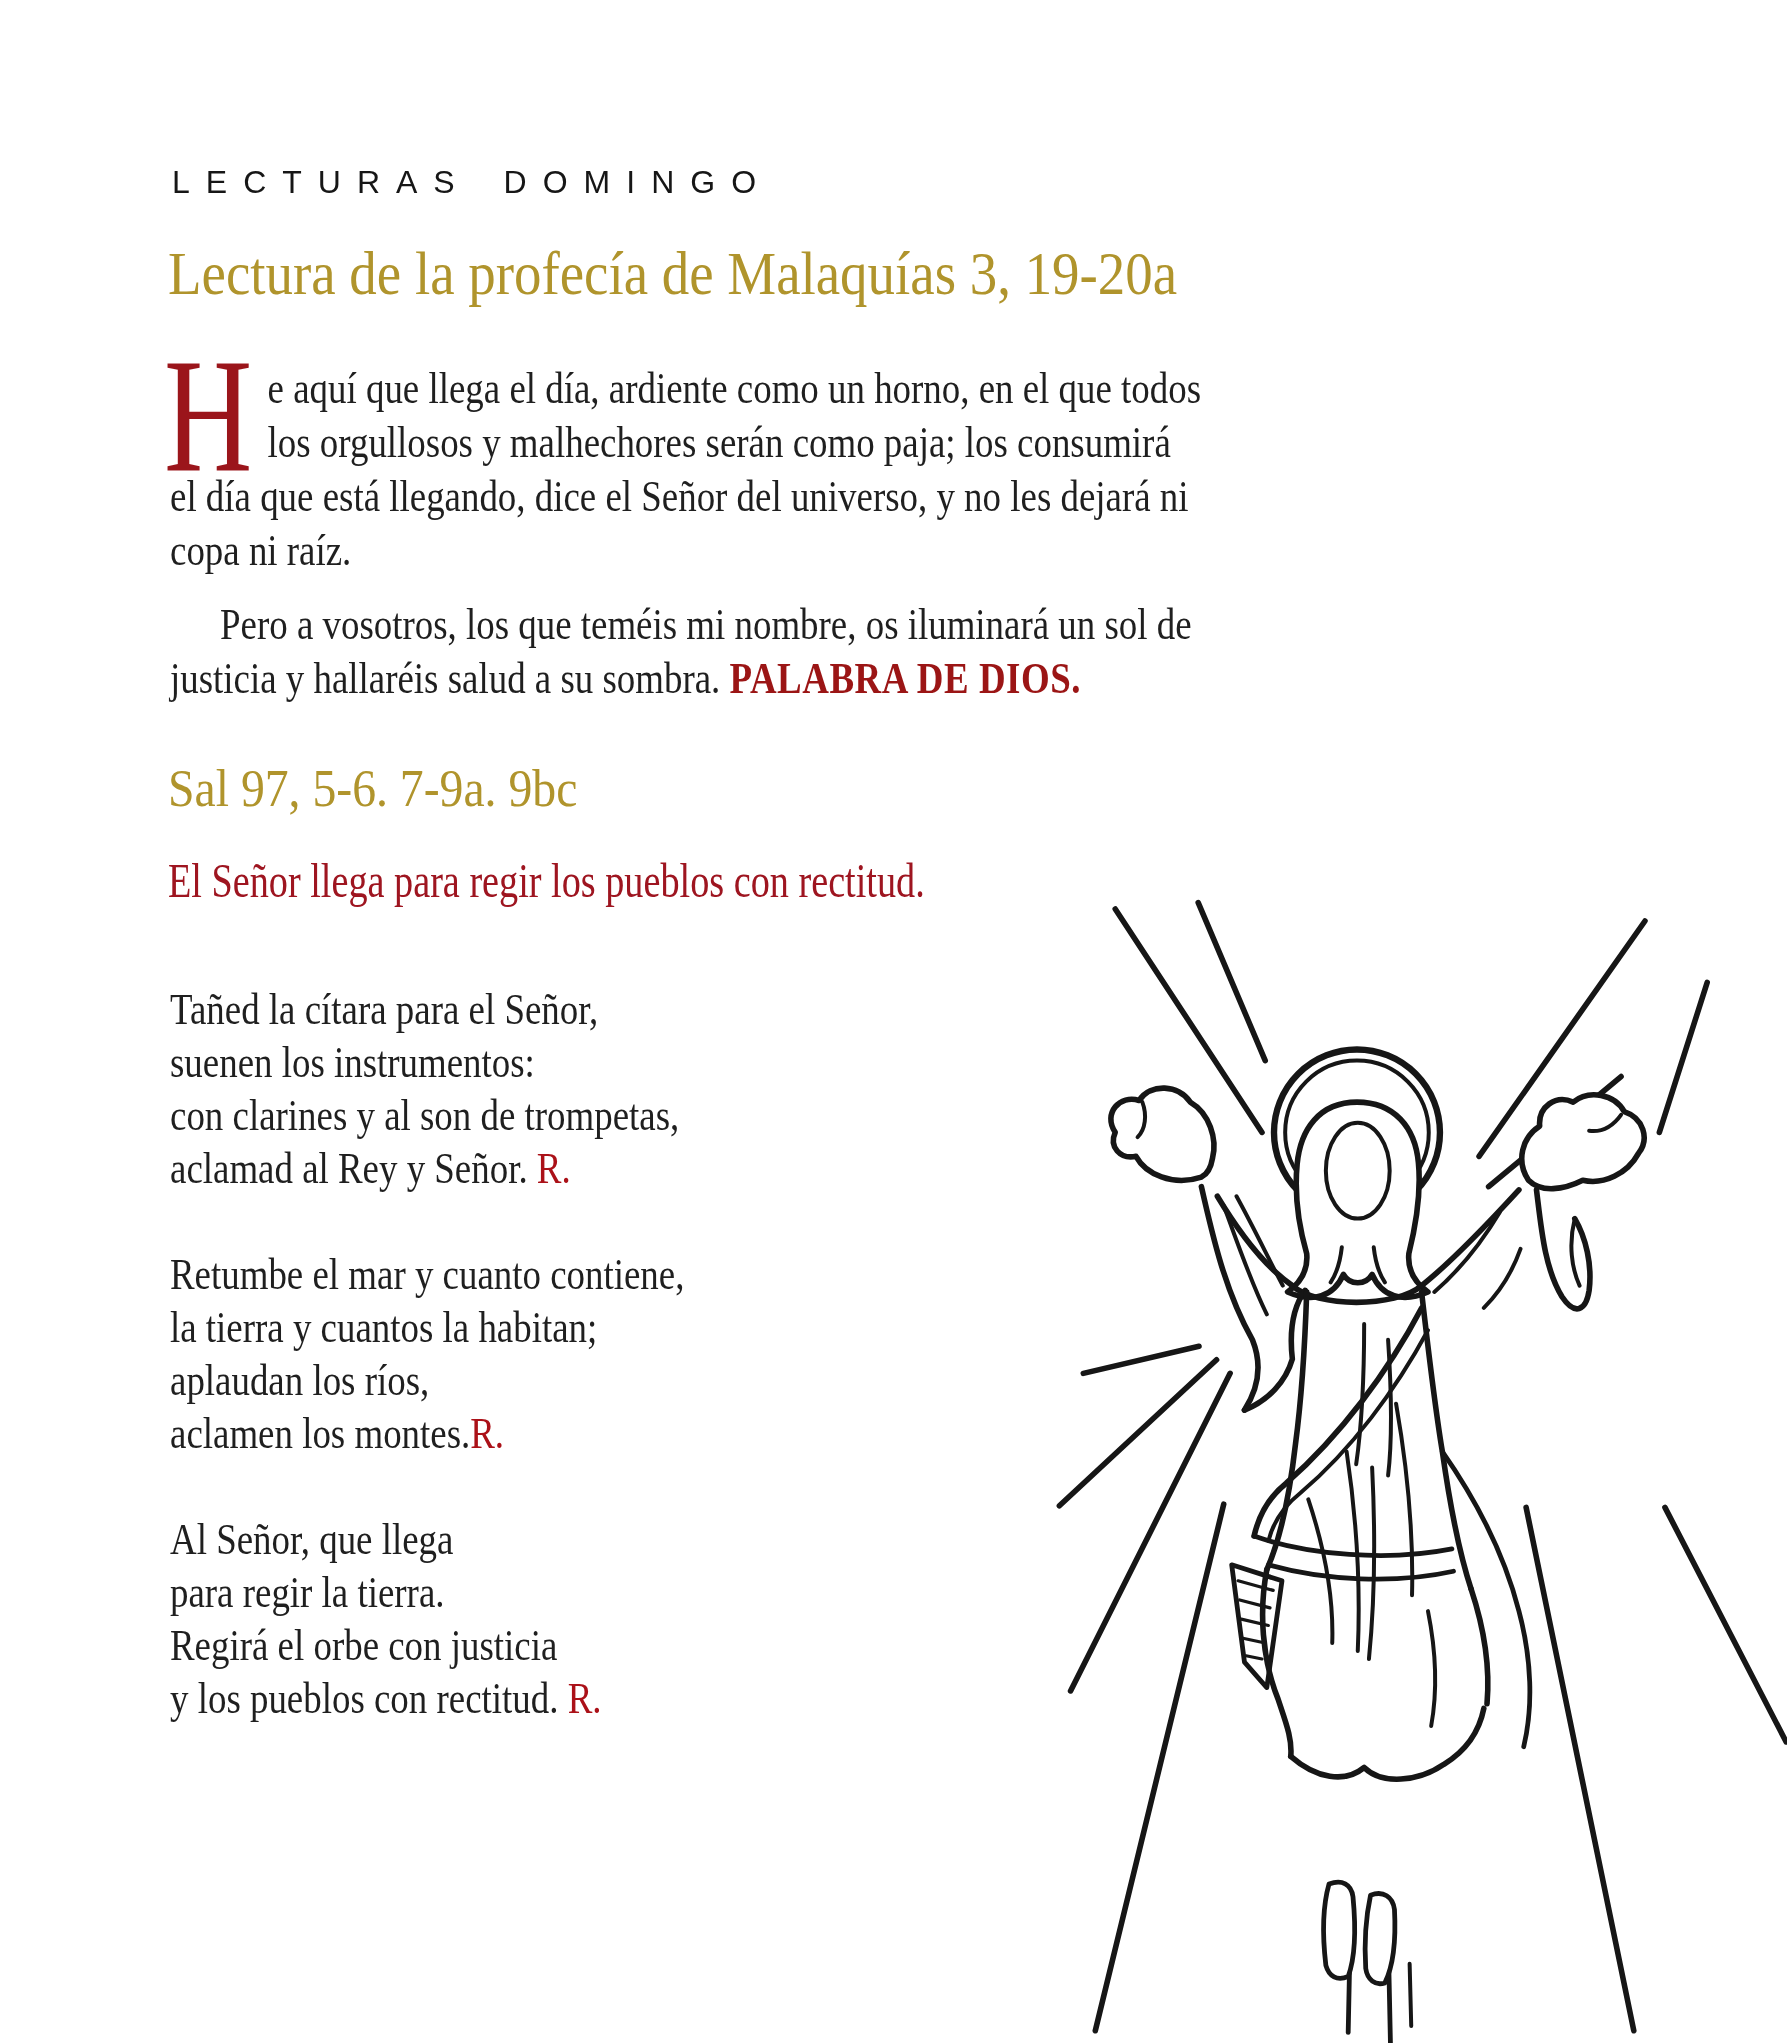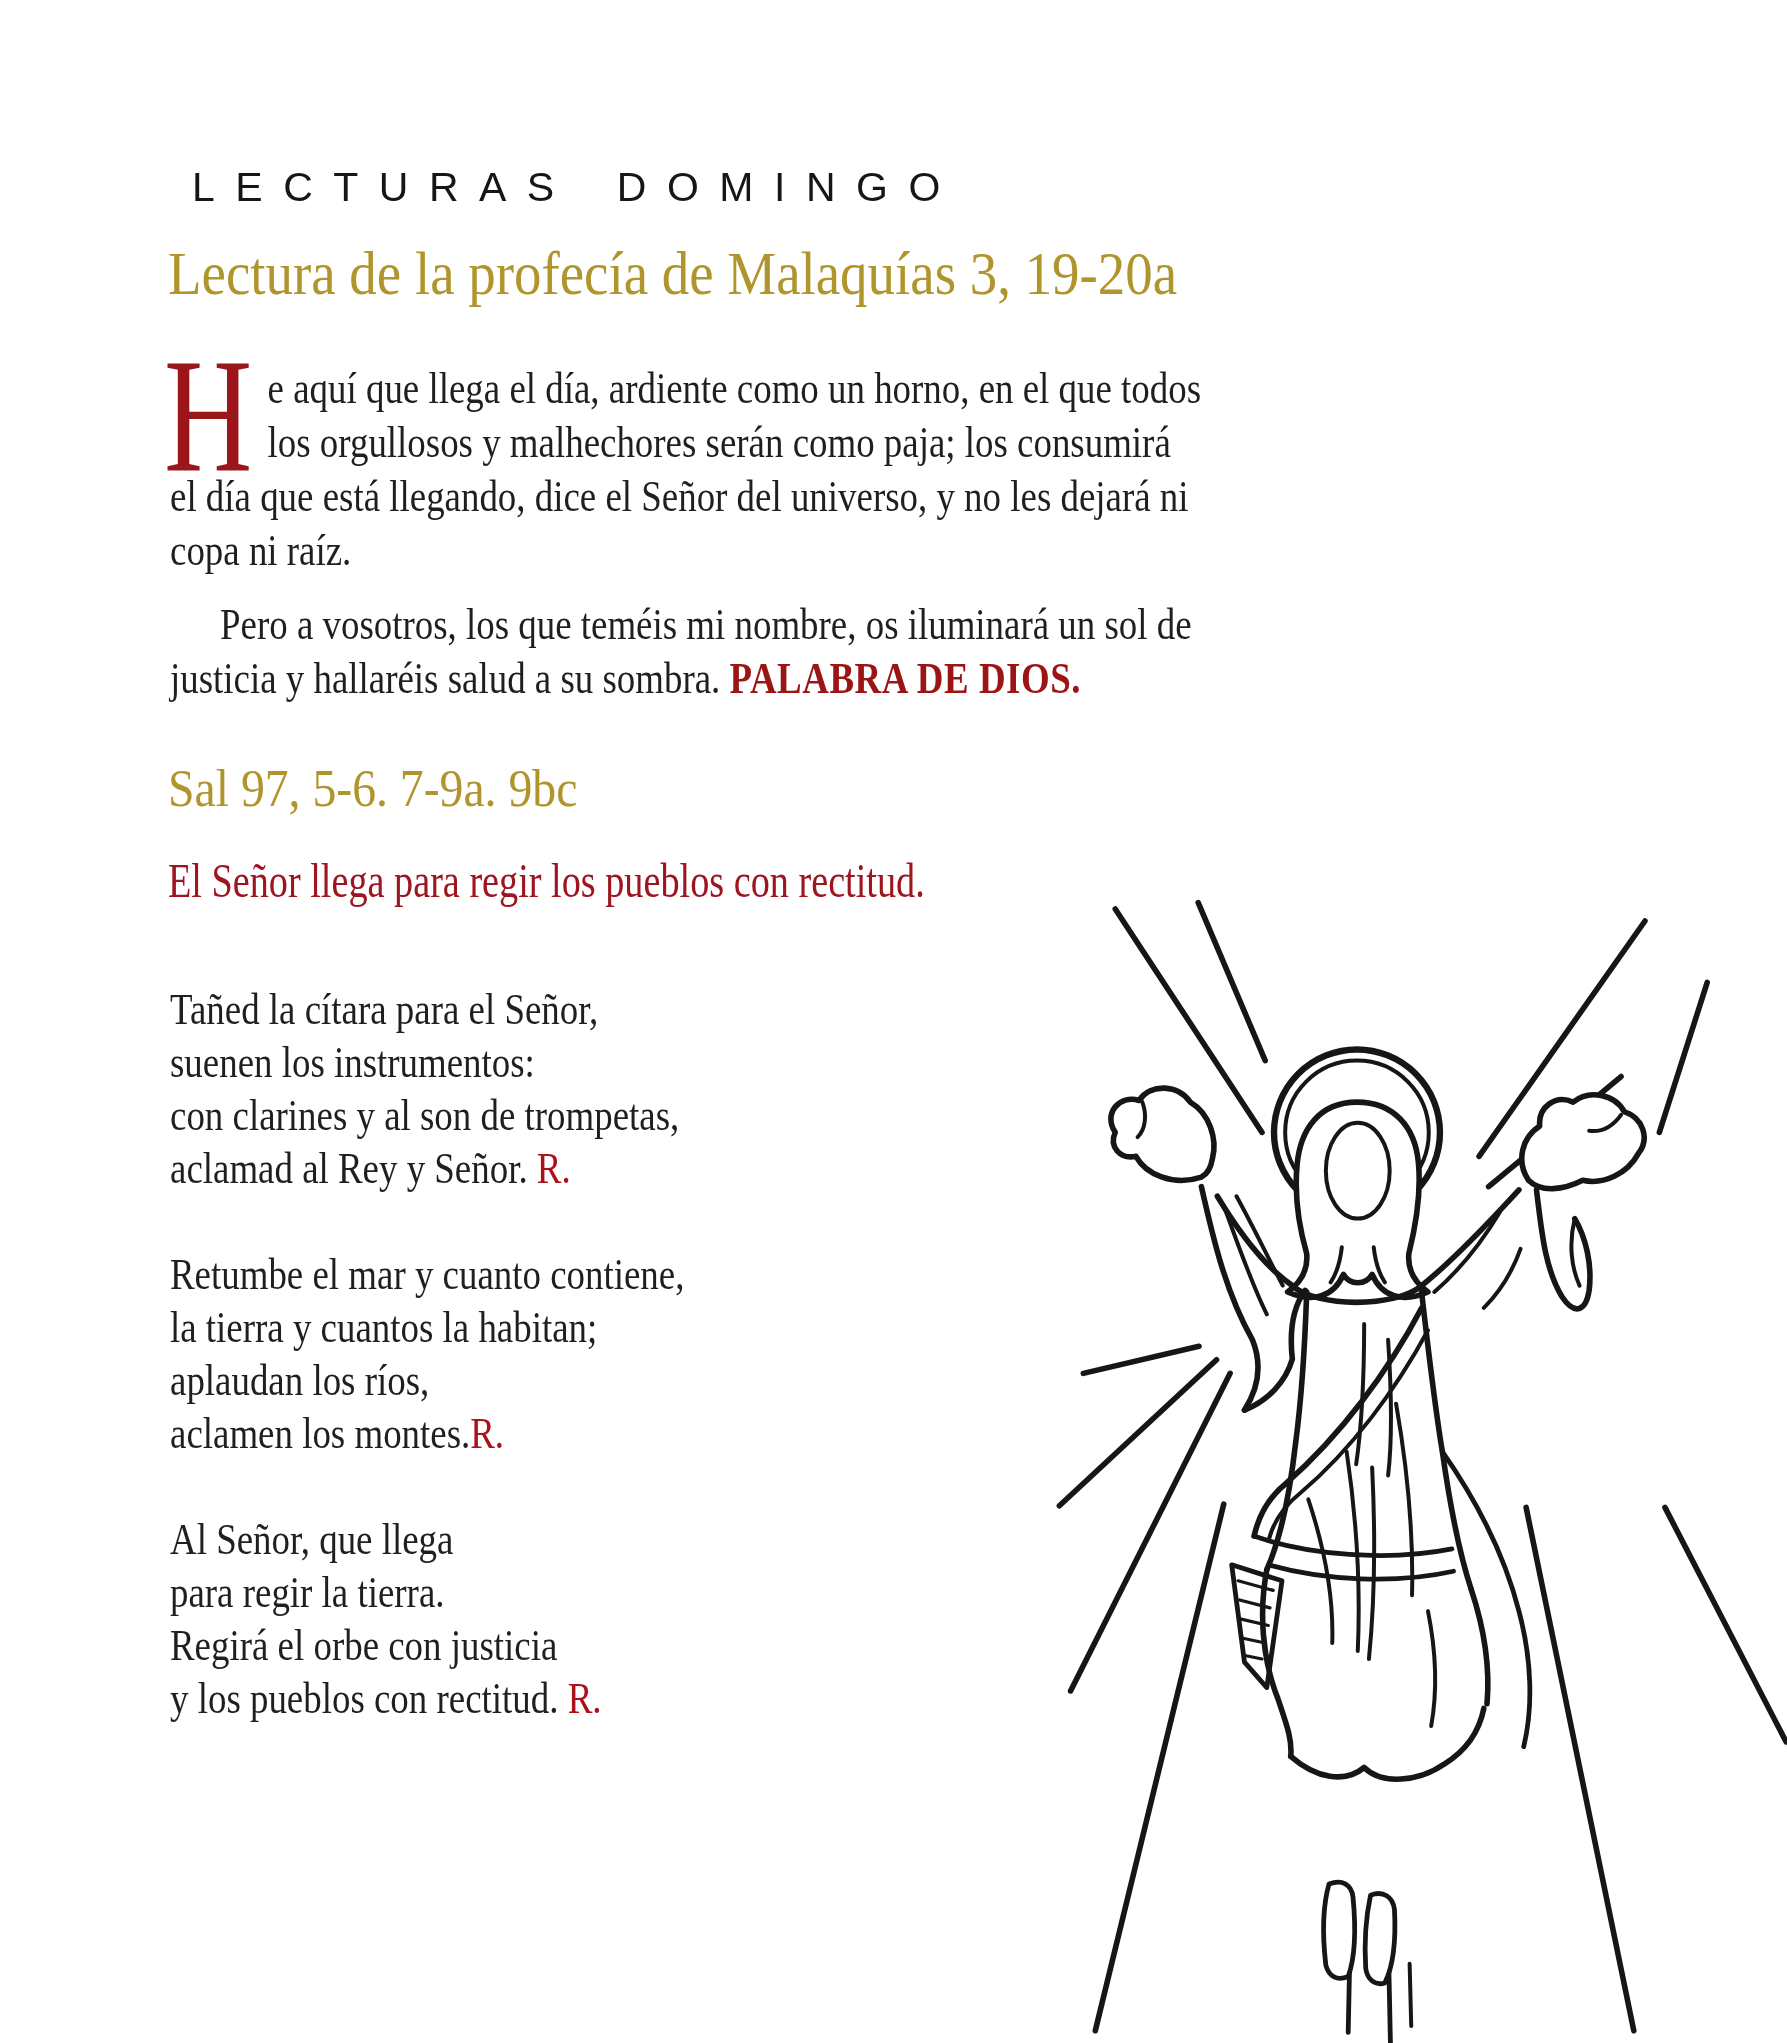--- a/index.html
+++ b/index.html
@@ -9,27 +9,26 @@
     height:2043px;
     background:#ffffff;
     overflow:hidden;
     font-family:"Liberation Serif", serif;
     color:#1f1f1f;
   }
   .kicker{
     position:absolute;
     left:172px; top:164px;
     font-family:"Liberation Sans", sans-serif;
-    font-size:41px;
+    font-size:32px;
     font-weight:400;
     letter-spacing:0.5em;
     word-spacing:0.25em;
     color:#161616;
     white-space:pre;
-    margin-left:20px;
   }
   .gold-title{
     position:absolute;
     left:168px; top:239px;
     margin:0;
     font-size:61px;
     font-weight:400;
     color:#b0942c;
     transform:scaleX(0.9);
     transform-origin:0 0;

